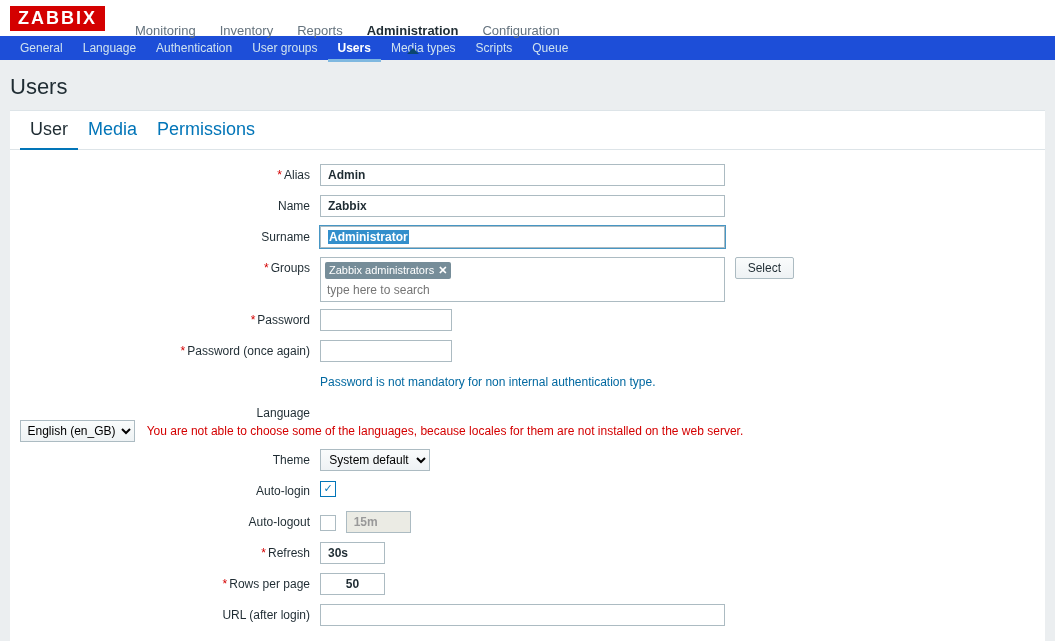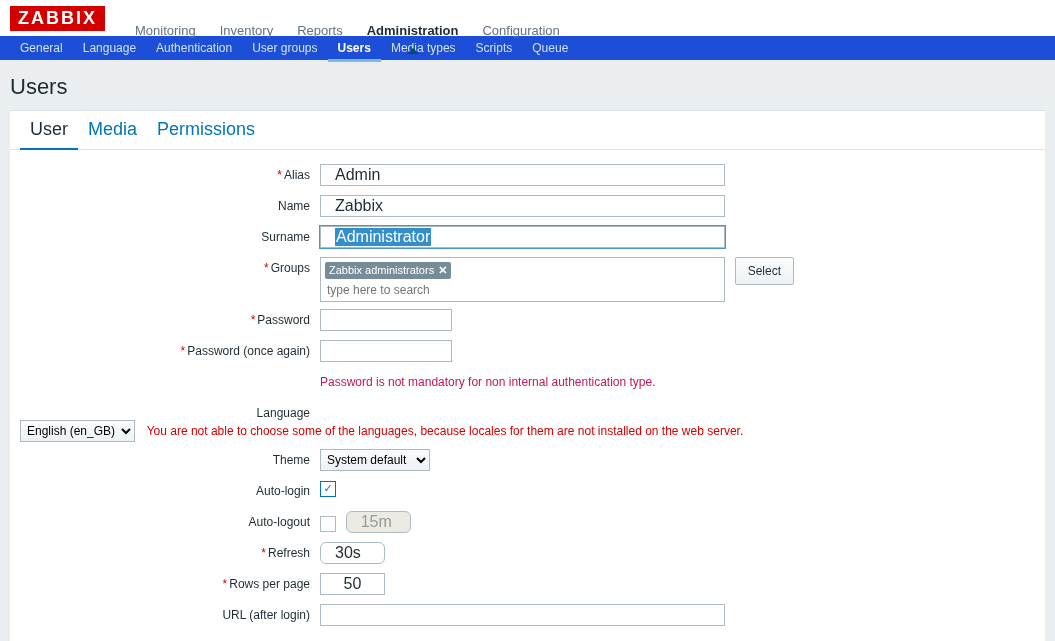--- a/index.html
+++ b/index.html
@@ -26,48 +26,48 @@
 .tabs .tab { padding: 8px 10px; font-size: 18px; cursor: pointer; color: #0275b8; }
 .tabs .tab.active { color: #1f2c33; border-bottom: 2px solid #0275b8; margin-bottom: -1px; }
 
 
 .form { padding: 14px 10px 20px; }
 .row { display: flex; align-items: flex-start; margin-bottom: 7px; min-height: 24px; }
 .label { width: 300px; text-align: right; padding-right: 10px; padding-top: 4px; font-size: 12px; color: #1f2c33; flex-shrink: 0; }
 .label .req { color: #d40000; margin-right: 2px; }
 .field { flex: 1; }
 
-.text-input { height: 22px; border: 1px solid #acbbc2; padding: 0 14px; font-size: 16px; color: #1f2c33; background: #fff; }
+.text-input { height: 22px; border: 1px solid #acbbc2; padding: 0 7px; font-size: 12px; color: #1f2c33; background: #fff; font-weight: bold; }
 .text-input.wide { width: 405px; }
 .text-input.surname { outline: 1px solid #4796c4; background: #fff; }
 .sel-text { background: #338fcc; color: #fff; padding: 0 1px; }
 .text-input.small { width: 132px; }
-.text-input.narrow { width: 65px; text-align: left; border-radius: 6px; }
+.text-input.narrow { width: 65px; text-align: left; }
 .text-input.number { width: 65px; text-align: center; }
 .text-input.disabled { background: #ebebe4; color: #999; }
 
 .multiselect { width: 405px; min-height: 40px; border: 1px solid #acbbc2; padding: 2px; background: #fff; display: inline-block; vertical-align: top; }
 .tag { display: inline-block; background: #768d99; color: #fff; font-size: 11px; padding: 2px 4px; border-radius: 2px; margin: 2px; }
 .tag .x { margin-left: 4px; cursor: pointer; font-weight: bold; }
 .multiselect .search { border: none; outline: none; font-size: 12px; color: #888; padding: 2px 4px; width: 200px; display: block; }
 
-.btn { height: 28px; border: 1px solid #acbbc2; background: linear-gradient(#fafcfc,#eef2f4); padding: 0 12px; font-size: 12px; color: #1f2c33; cursor: pointer; border-radius: 2px; }
+.btn { height: 22px; border: 1px solid #acbbc2; background: linear-gradient(#fafcfc,#eef2f4); padding: 0 12px; font-size: 12px; color: #1f2c33; cursor: pointer; border-radius: 2px; }
 .btn.primary { background: #0275b8; color: #fff; border-color: #0275b8; }
 .btn.disabled { color: #b0b8bc; cursor: default; }
 .btn.link { background: #fff; color: #0275b8; border-color: #0275b8; }
 .btn-select { margin-left: 6px; vertical-align: top; }
 
-.select { height: 22px; border: 1px solid #acbbc2; font-size: 12px; background: linear-gradient(#fafcfc,#eef2f4); padding: 0 2px; }
+.select { height: 22px; border: 1px solid #acbbc2; font-size: 12px; background: linear-gradient(#fafcfc,#eef2f4); padding: 0 2px; text-align: center; }
 .select.lang { width: 115px; }
 .select.theme { width: 110px; }
 
 .checkbox { width: 16px; height: 16px; border: 1px solid #acbbc2; display: inline-flex; align-items: center; justify-content: center; background: #fff; cursor: pointer; font-size: 11px; color: #0275b8; vertical-align: middle; }
 .checkbox.checked { border-color: #0275b8; }
 
-.hint { font-size: 12px; color: #be185d; padding-top: 4px; }
+.hint { font-size: 12px; color: #0369a1; padding-top: 4px; }
 .warn { font-size: 12px; color: #d40000; margin-left: 8px; display: inline; }
 
 .buttons { display: flex; gap: 10px; margin-top: 8px; }
 </style>
 </head>
 <body>
 
 <div class="topnav">
   <div class="logo">ZABBIX</div>
   <div class="item">Monitoring</div>

